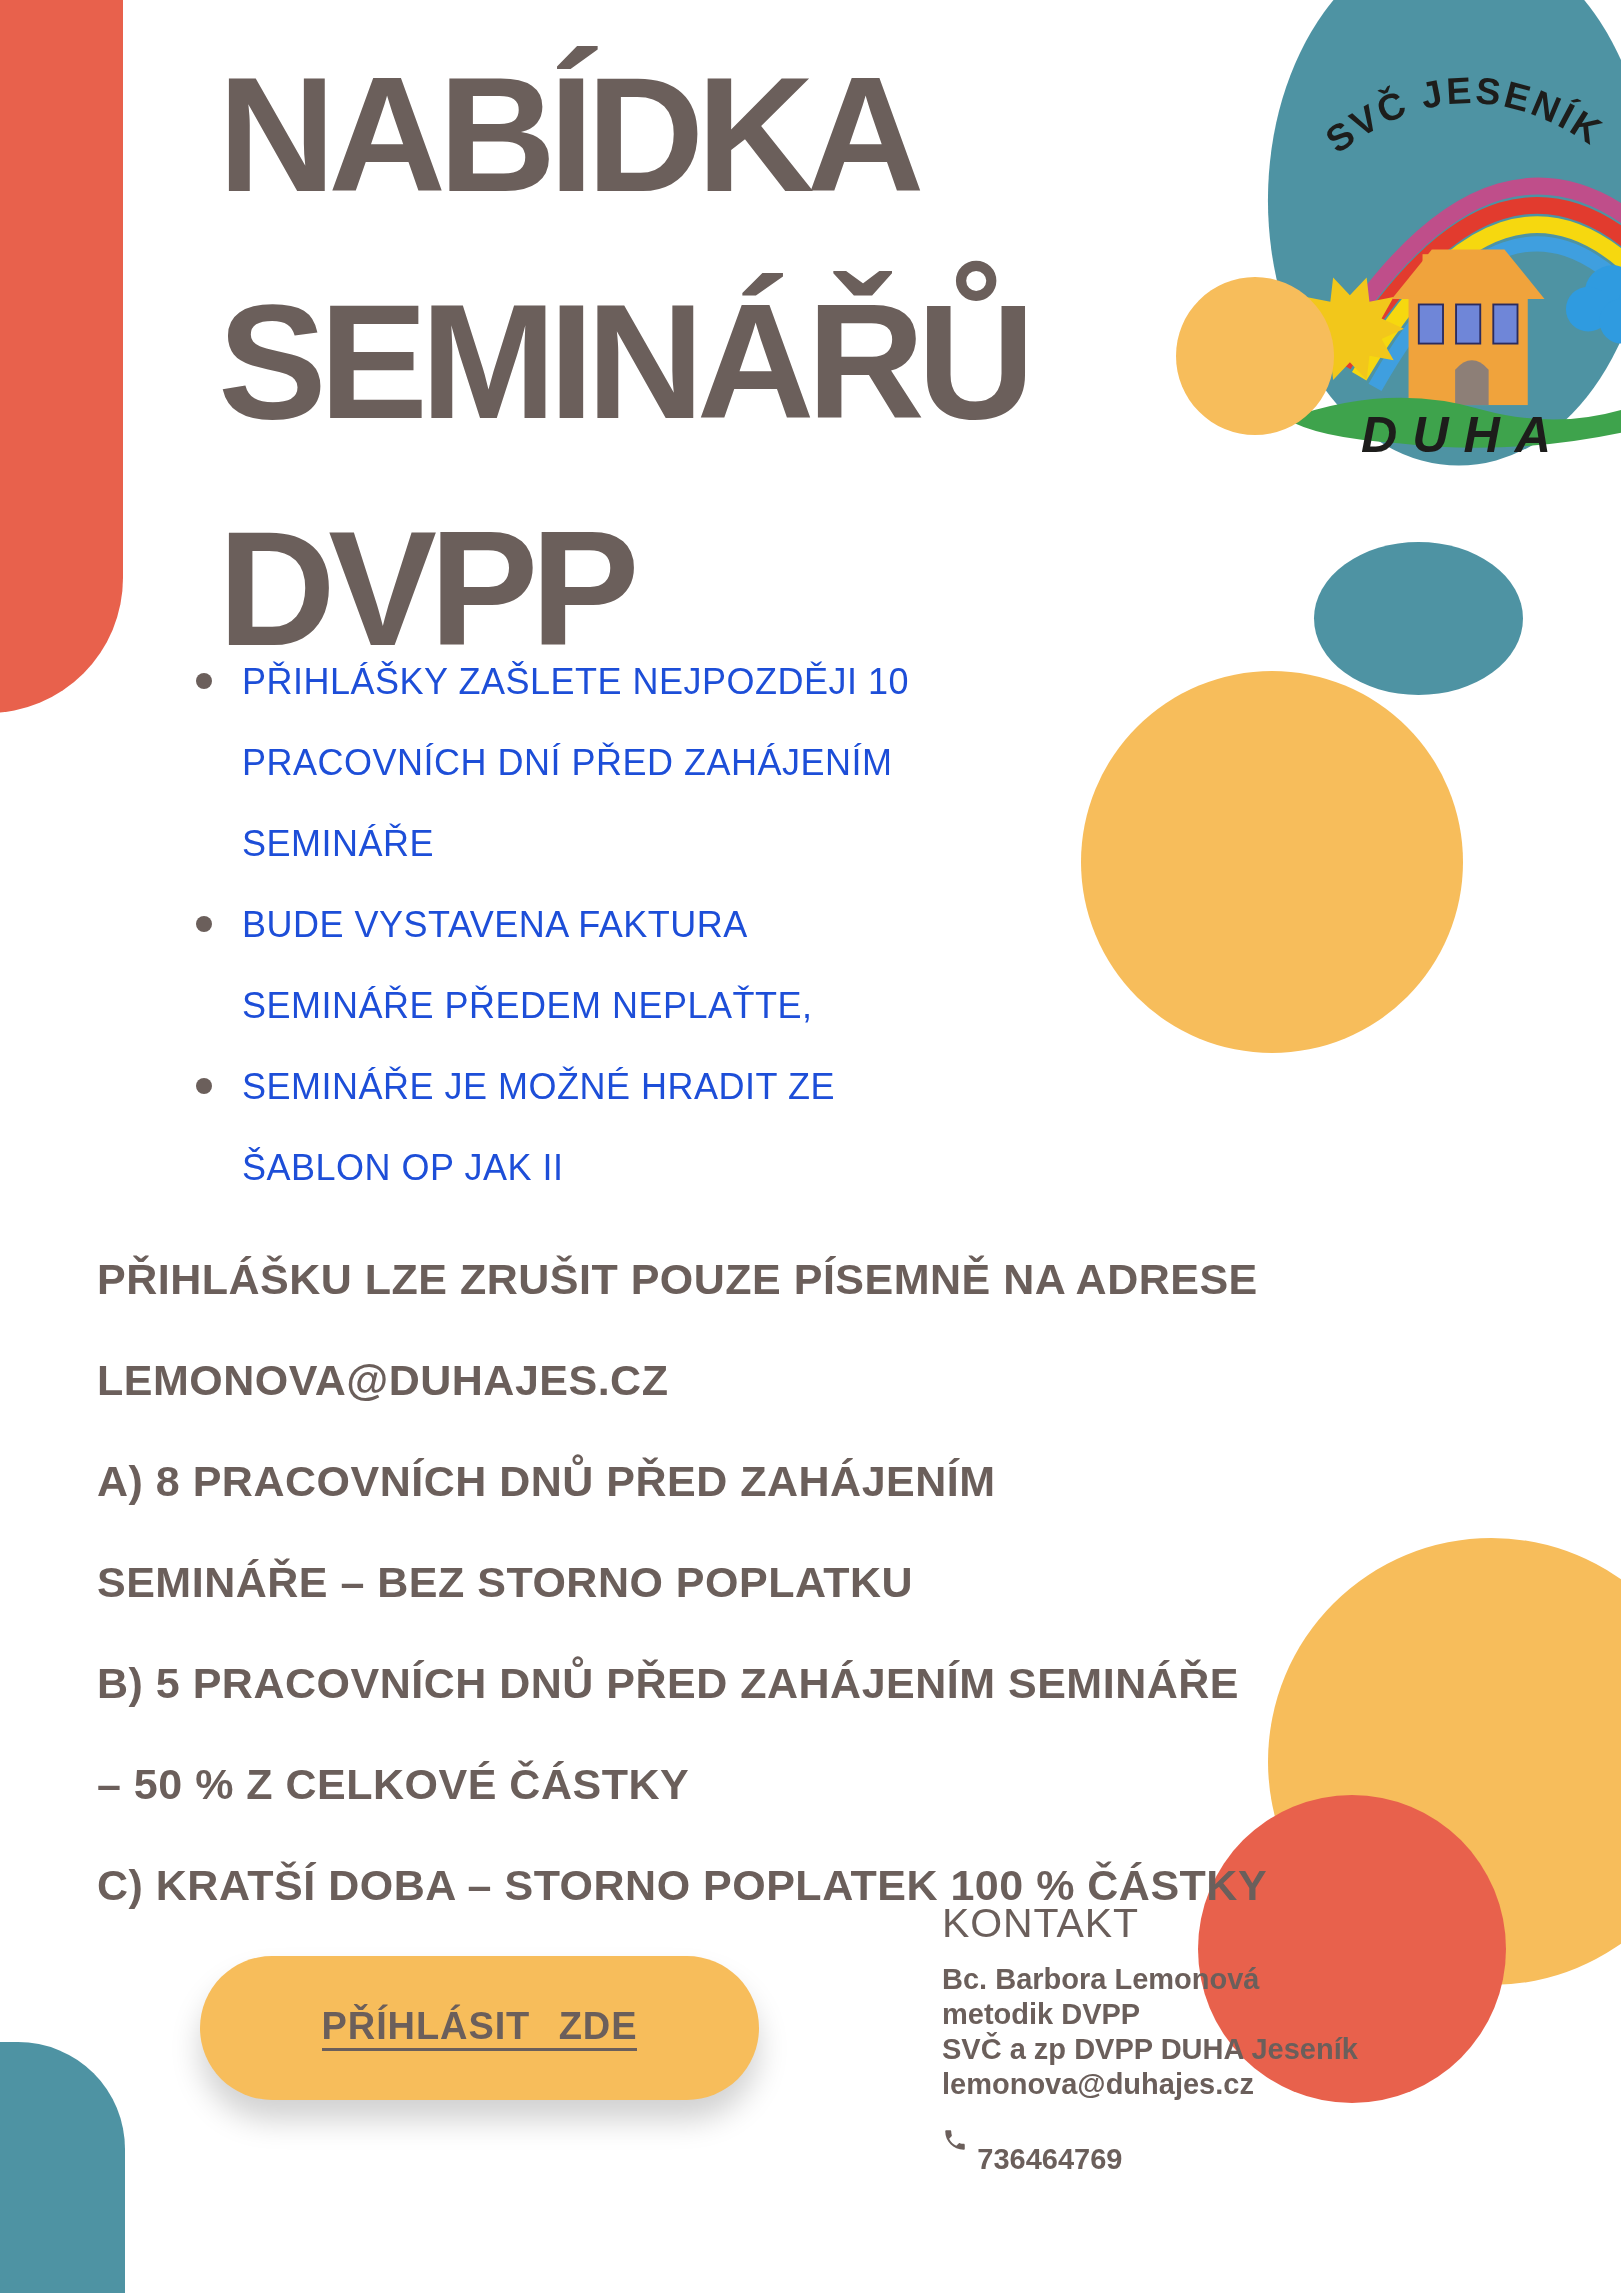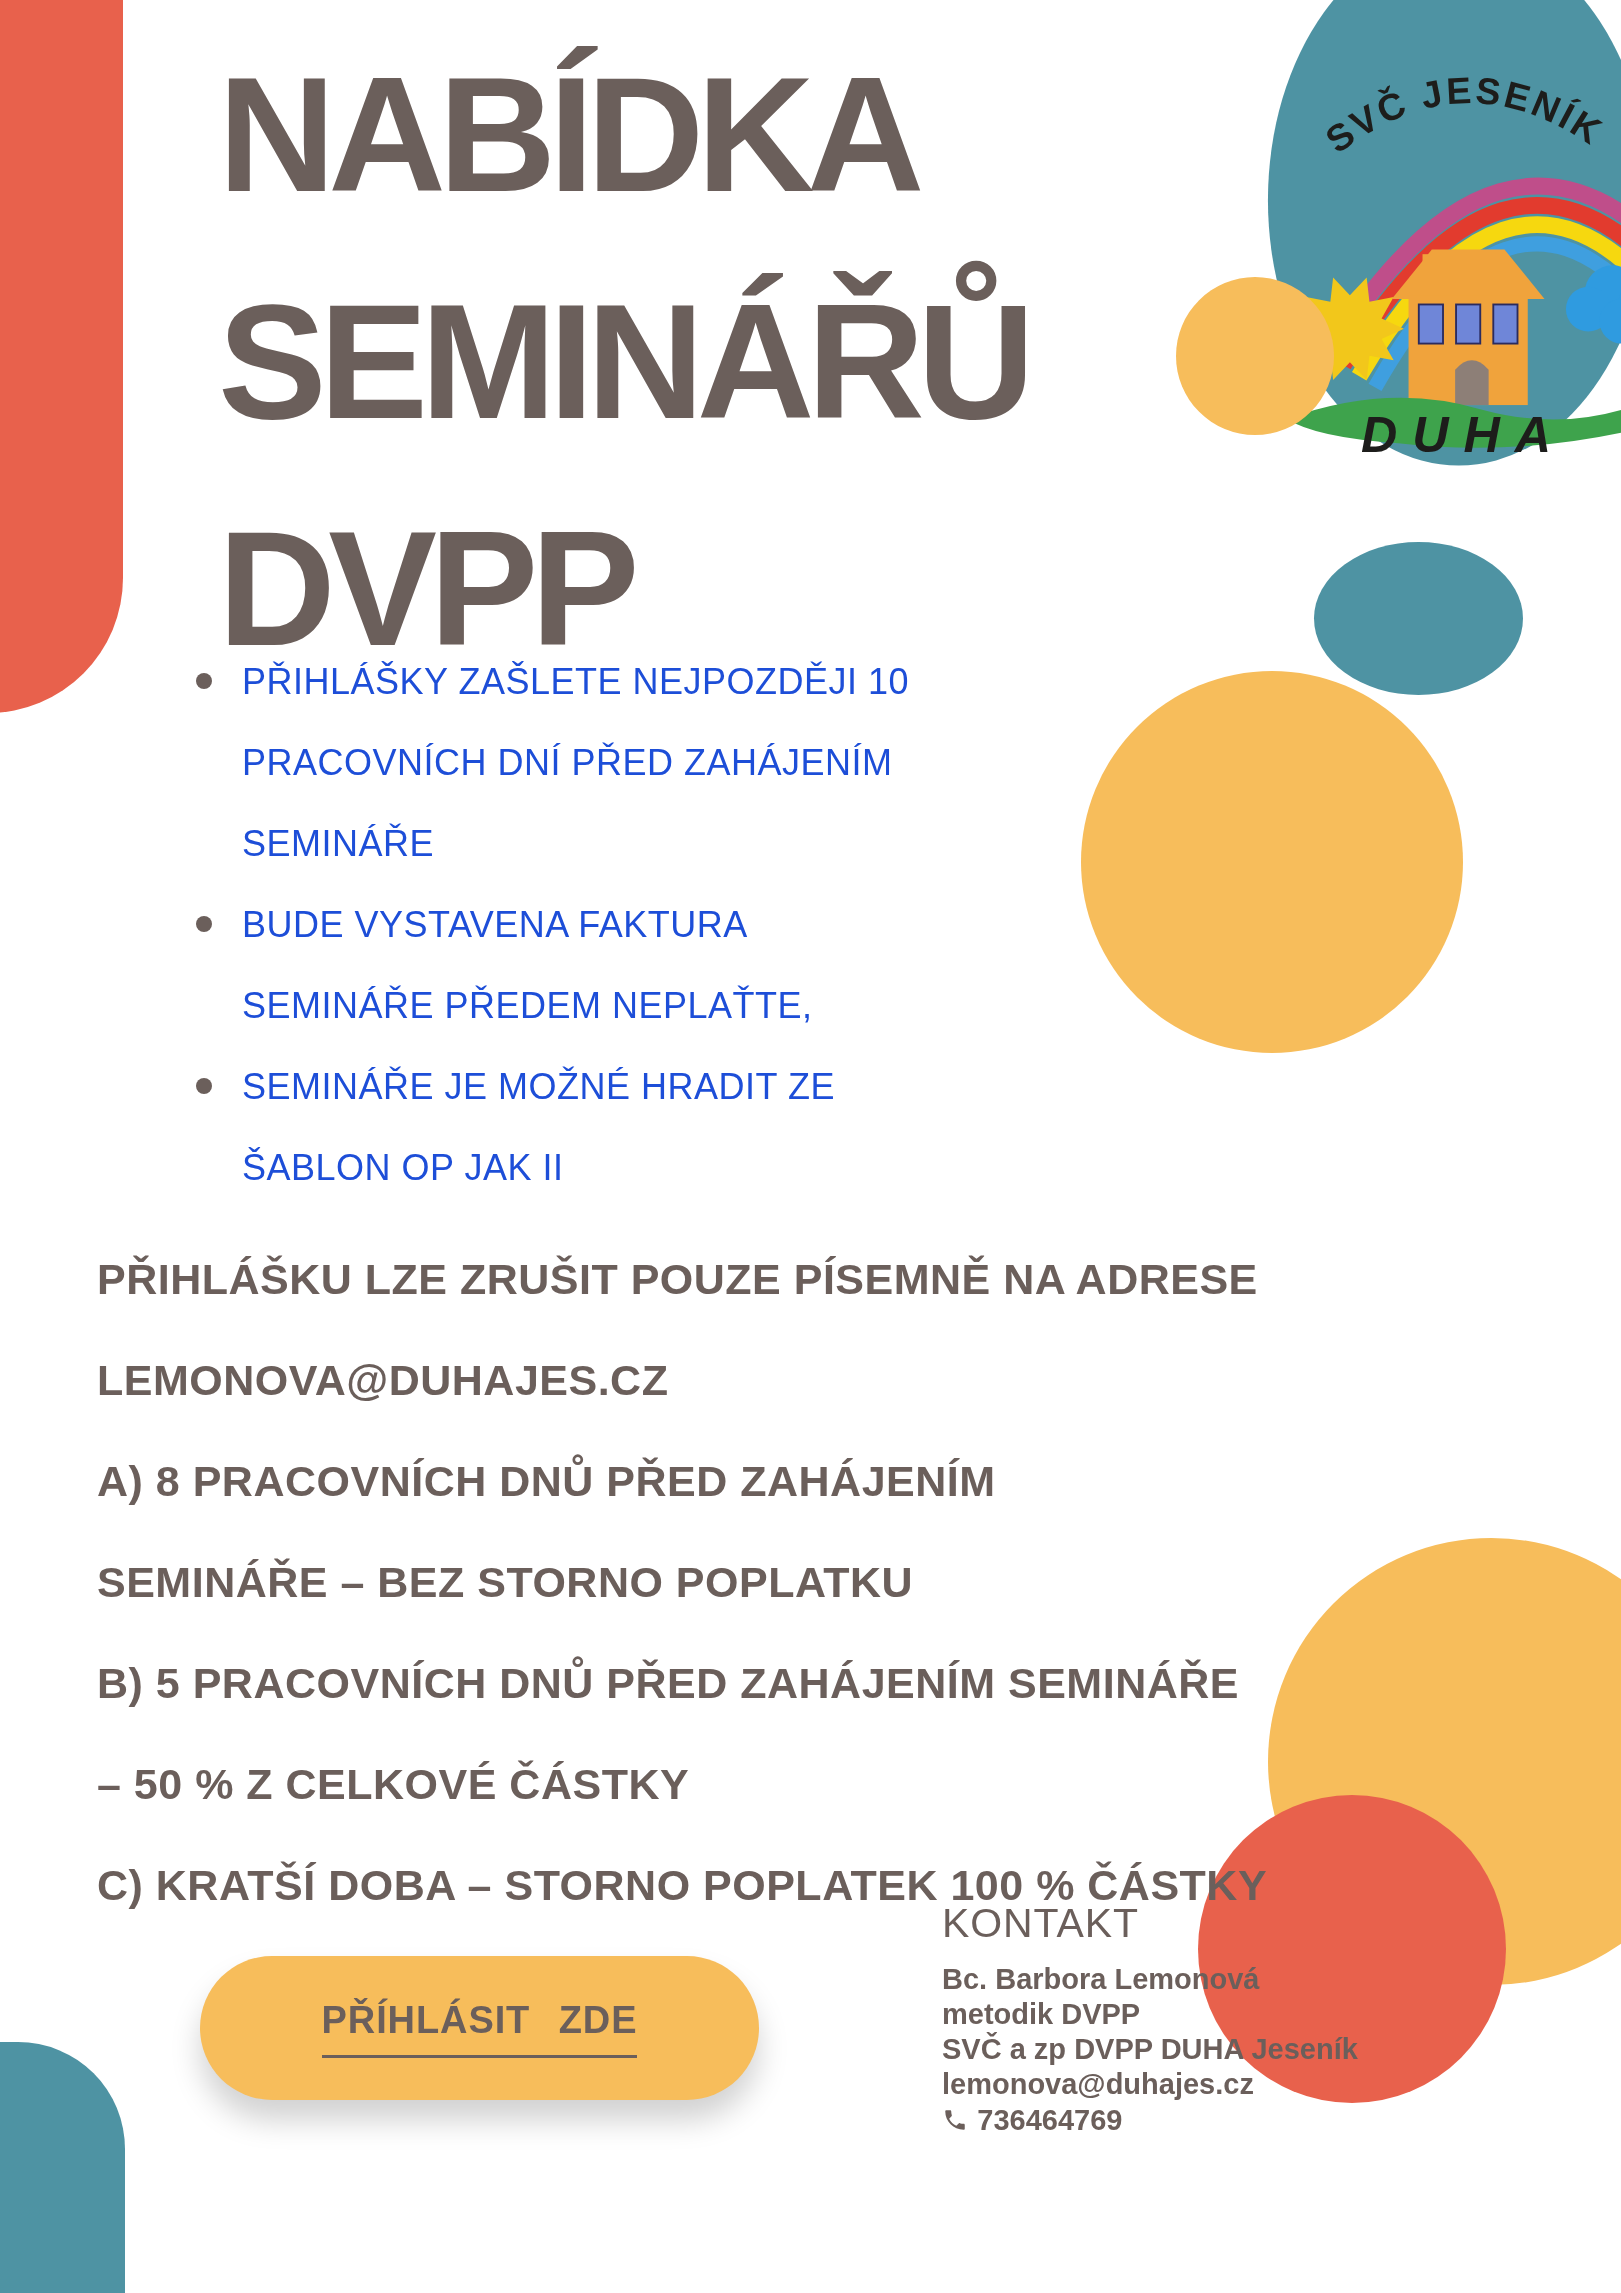--- a/index.html
+++ b/index.html
@@ -67,31 +67,31 @@
   .cta{
     position:absolute;left:200px;top:1956px;width:559px;height:144px;
     background:#f7bd5b;border-radius:73px;border:none;
     display:flex;align-items:center;justify-content:center;
     box-shadow:0 20.5px 30px rgba(0,0,0,0.18);
     cursor:pointer;z-index:6;
   }
   .cta-label{
     font-size:38px;font-weight:700;color:#6b5f5b;
     letter-spacing:0.9px;word-spacing:17px;
-    border-bottom:3.7px solid #6b5f5b;padding-bottom:13px;
+    border-bottom:3.7px solid #6b5f5b;padding-bottom:0;
     font-family:"Liberation Sans", sans-serif;
     text-align:center;
   }
   
   .contact{position:absolute;left:942px;top:1900px;z-index:7;}
   .contact-heading{font-size:41px;font-weight:400;letter-spacing:0.9px;margin-bottom:15px;}
   .contact-line{font-size:29px;font-weight:700;line-height:35px;}
   .phone-row{display:flex;align-items:center;gap:9.3px;margin-top:1.9px;}
   .phone-row svg{display:block;}
-  .phone-number{font-size:29px;font-weight:700;}
+  .phone-number{font-size:29px;font-weight:700;margin-top:39px;}
 </style>
 </head>
 <body>
 
 <div class="shape bar-top-left"></div>
 <div class="shape circle-yellow-mid"></div>
 <div class="shape ellipse-teal-mid"></div>
 <div class="shape circle-yellow-bottom"></div>
 <div class="shape circle-red-bottom"></div>
 <div class="shape teal-bottom-left"></div>

